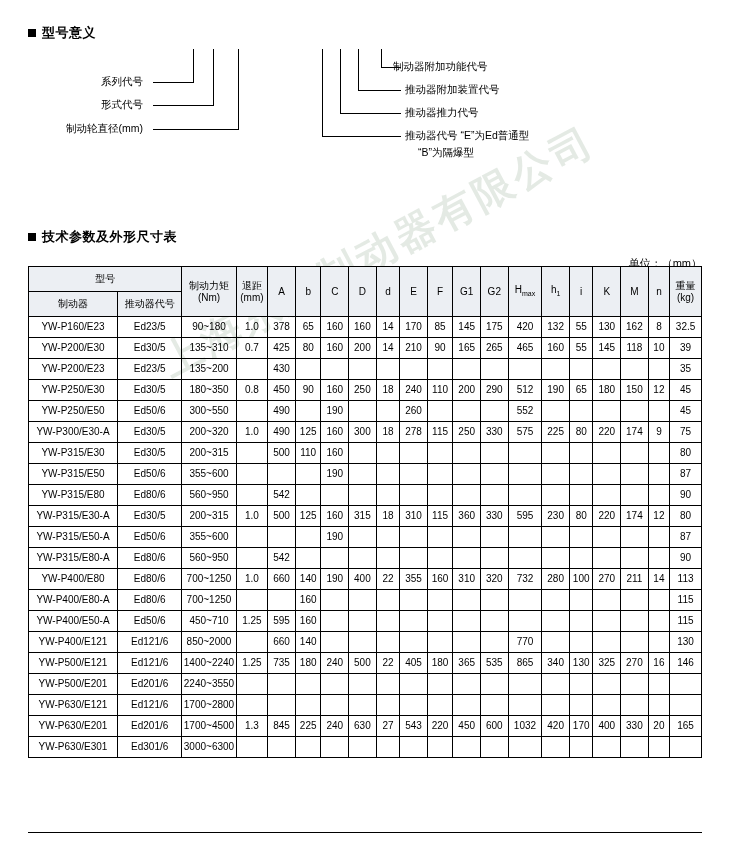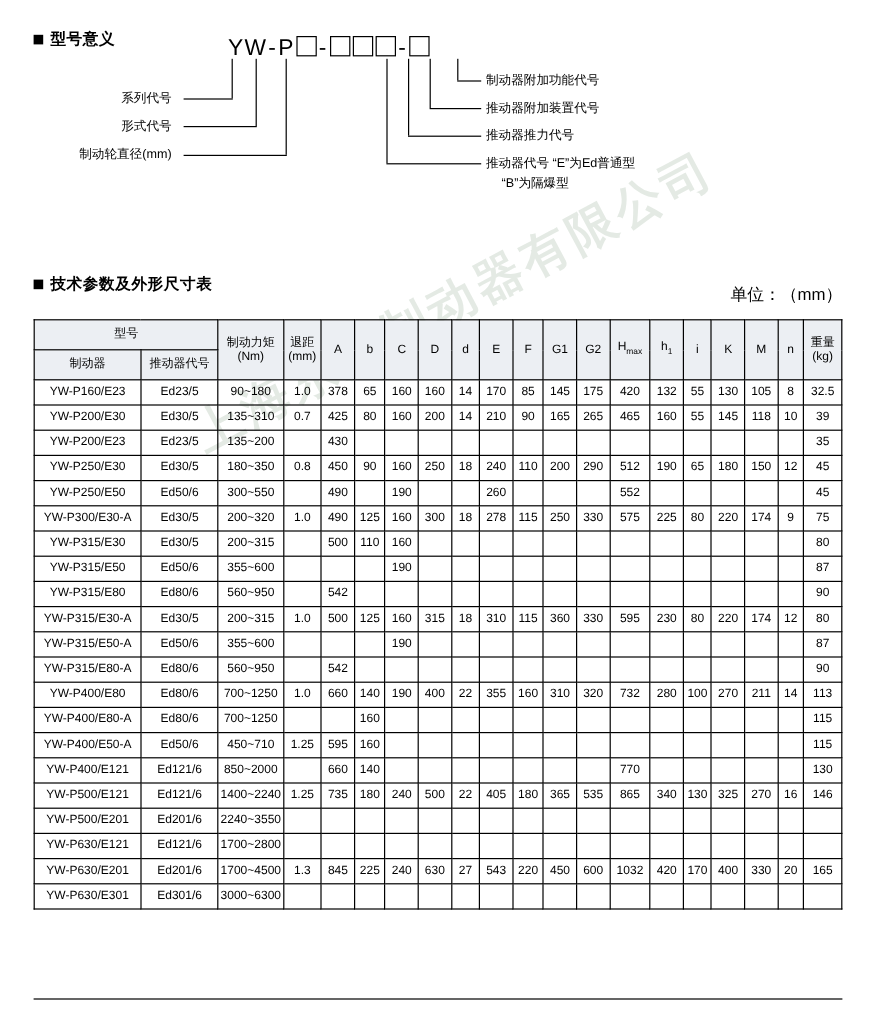--- a/index.html
+++ b/index.html
@@ -35,21 +35,21 @@
   .leader{position:absolute;background:#000;}
   .vline{width:1px;}
   .hline{height:1px;}
 
   .lbl{position:absolute;font-size:10.5px;white-space:nowrap;}
   .lbl-r{position:absolute;font-size:10.5px;white-space:nowrap;}
 
   .example{position:absolute;font-size:10.5px;line-height:15px;white-space:pre;}
 
   
-  .unit{position:absolute;right:28px;top:237px;font-size:14px;}
+  .unit{position:absolute;right:28px;top:256px;font-size:11px;}
 
   
   .tbl-wrap{position:absolute;left:28px;top:266px;width:674px;}
   table{border-collapse:collapse;width:674px;font-size:10px;}
   th,td{
     border:1px solid #000;text-align:center;vertical-align:middle;
     padding:0;height:20px;line-height:1.15;
   }
   thead th{background:#eceff3;font-weight:normal;font-size:10px;}
   thead th.tall{height:24px;text-align:center;}
@@ -73,39 +73,36 @@
 <body>
 
 <div class="page">
 
   <div class="sec-head" style="left:28px;top:24px;">
     <span class="sq"></span><span>型号意义</span>
   </div>
 
   <div class="code-area">
 
-    <div class="code-line">
-      <span>YW</span><span class="dash">-</span><span>P</span><span class="box"></span><span class="dash">-</span><span class="box"></span><span class="box"></span><span class="box"></span><span class="dash">-</span><span class="box"></span>
-    </div>
 
     <div class="leader vline" style="left:153px;top:27px;height:33px;"></div>
     <div class="leader hline" style="left:113px;top:60px;width:41px;"></div>
     <div class="lbl" style="left:103px;top:53px;transform:translateX(-100%);">系列代号</div>
 
     <div class="leader vline" style="left:173px;top:27px;height:56px;"></div>
     <div class="leader hline" style="left:113px;top:83px;width:61px;"></div>
     <div class="lbl" style="left:103px;top:76px;transform:translateX(-100%);">形式代号</div>
 
     <div class="leader vline" style="left:198px;top:27px;height:80px;"></div>
     <div class="leader hline" style="left:113px;top:107px;width:86px;"></div>
     <div class="lbl" style="left:103px;top:100px;transform:translateX(-100%);">制动轮直径(mm)</div>
 
     <div class="leader vline" style="left:341px;top:27px;height:18px;"></div>
     <div class="leader hline" style="left:341px;top:45px;width:20px;"></div>
-    <div class="lbl-r" style="left:365px;top:38px;">制动器附加功能代号</div>
+    <div class="lbl-r" style="left:353px;top:38px;">制动器附加功能代号</div>
 
     <div class="leader vline" style="left:318px;top:27px;height:41px;"></div>
     <div class="leader hline" style="left:318px;top:68px;width:43px;"></div>
     <div class="lbl-r" style="left:365px;top:61px;">推动器附加装置代号</div>
 
     <div class="leader vline" style="left:300px;top:27px;height:64px;"></div>
     <div class="leader hline" style="left:300px;top:91px;width:61px;"></div>
     <div class="lbl-r" style="left:365px;top:84px;">推动器推力代号</div>
 
     <div class="leader vline" style="left:282px;top:27px;height:87px;"></div>
@@ -173,21 +170,21 @@
             <td>160</td>
             <td>14</td>
             <td>170</td>
             <td>85</td>
             <td>145</td>
             <td>175</td>
             <td>420</td>
             <td>132</td>
             <td>55</td>
             <td>130</td>
-            <td>105</td>
+            <td>162</td>
             <td>8</td>
             <td>32.5</td>
           </tr>
           <tr class="r">
             <td class="model">YW-P200/E30</td>
             <td class="model">Ed30/5</td>
             <td>135~310</td>
             <td>0.7</td>
             <td>425</td>
             <td>80</td>

